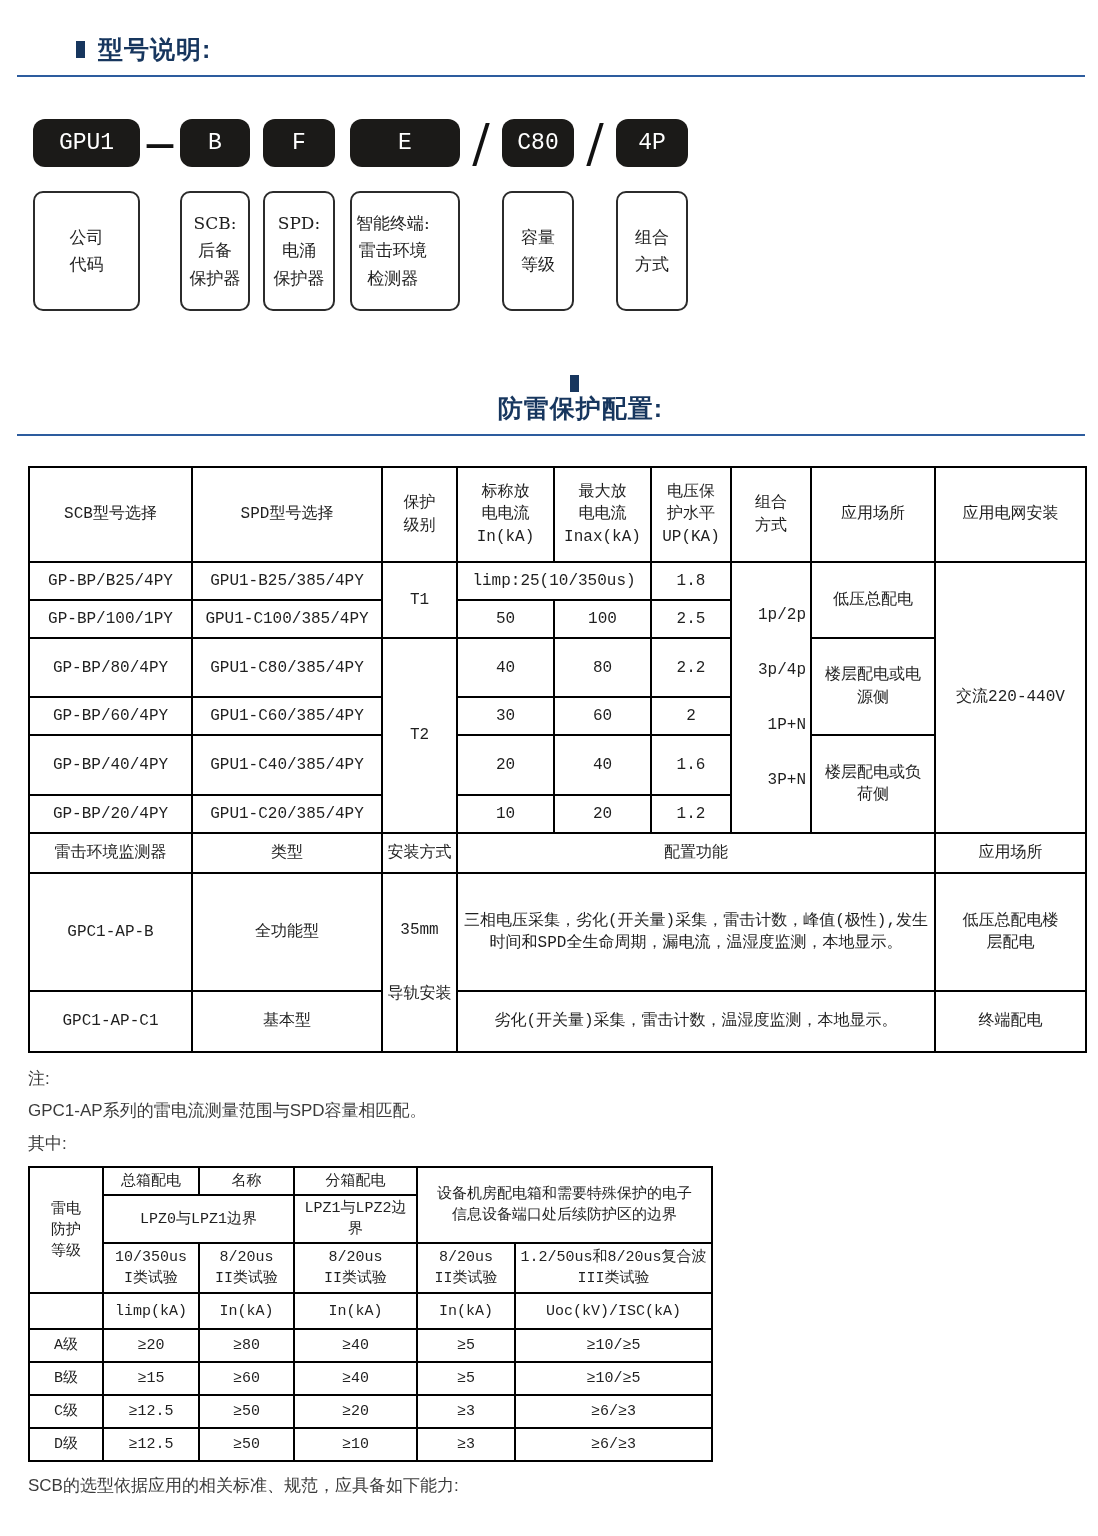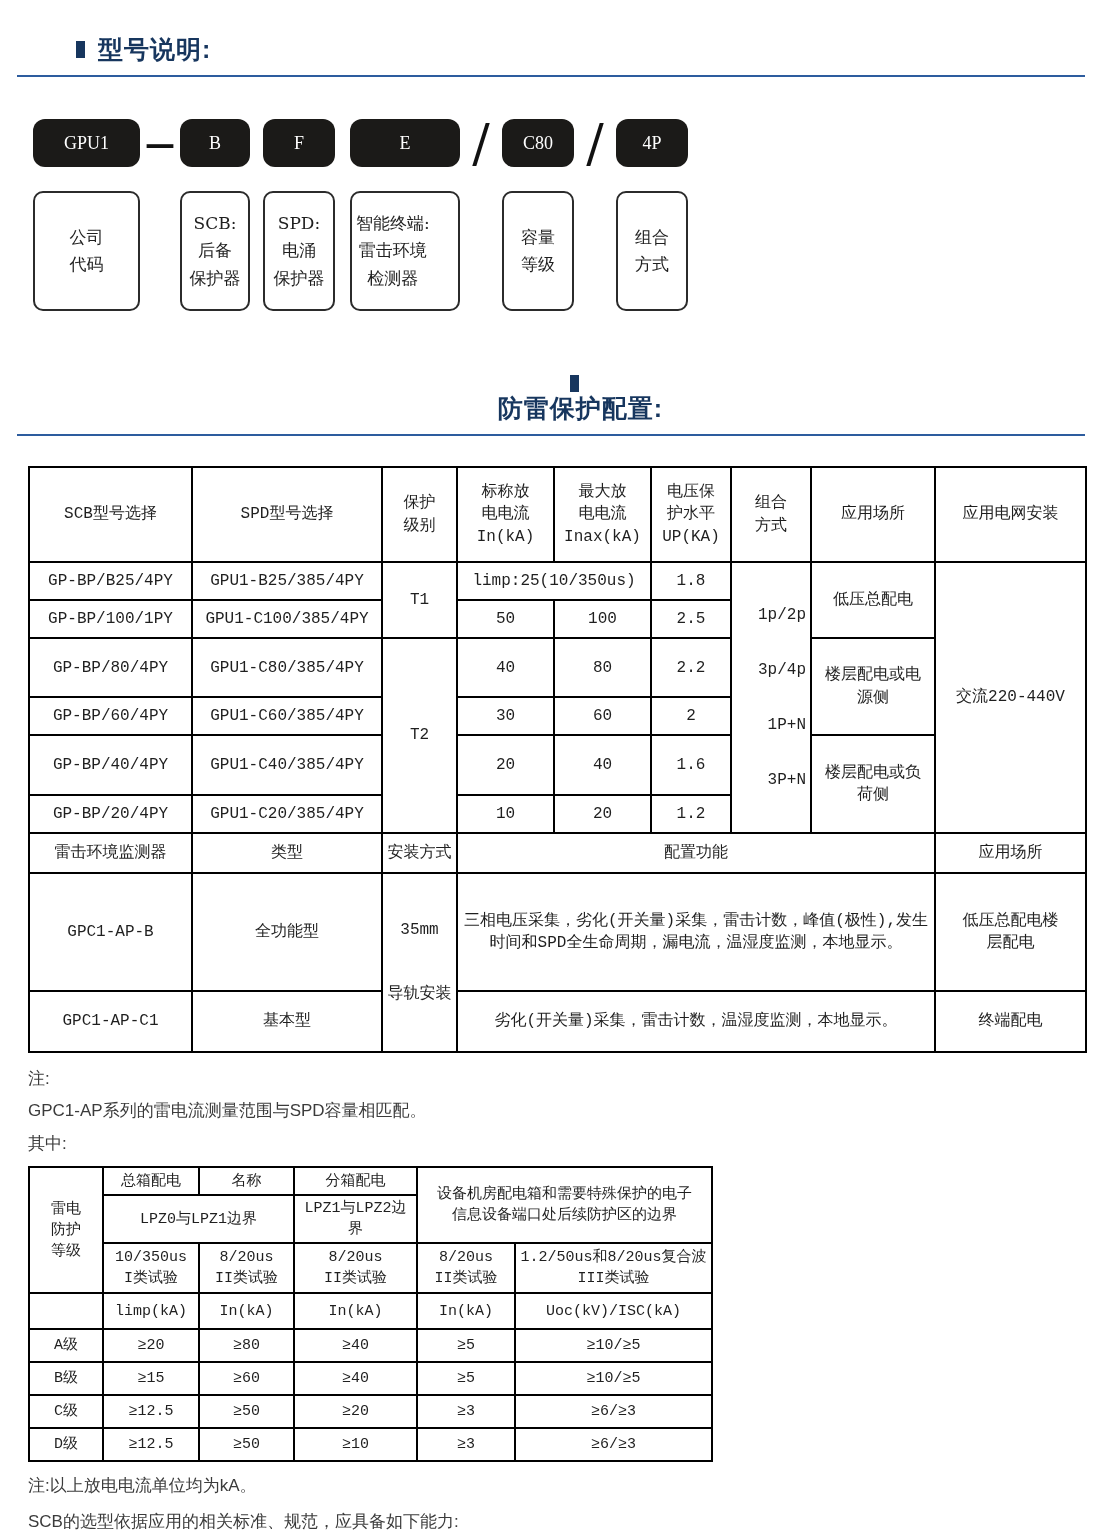--- a/index.html
+++ b/index.html
@@ -24,22 +24,22 @@
     border: none; border-top: 2px solid #2d5c9e;
     margin-top: 9px; margin-left: -11px; width: 1068px;
   }
 
   
   .diagram { display: flex; align-items: flex-start; margin: 42px 0 0 5px; }
   .d-col { display: flex; flex-direction: column; align-items: center; }
   .code-box {
     width: 100%; height: 48px; background: #1b1a18; border-radius: 12px;
     color: #ffffff; display: flex; align-items: center; justify-content: center;
-    font-family: Liberation Serif, serif;
-    font-size: 18px;
+    font-family: Liberation Mono, monospace;
+    font-size: 23px;
   }
   .desc-box {
     margin-top: 24px; width: 100%; height: 120px;
     border: 2px solid #2b2b2b; border-radius: 10px;
     display: flex; align-items: center; justify-content: center;
     font-family: "DejaVu Serif", serif; font-size: 17px; line-height: 1.6;
     color: #1f1f1f; text-align: center; white-space: pre-line; padding: 4px;
   }
   .desc-left { text-align: center; justify-content: flex-start; }
   .sep {
@@ -349,18 +349,17 @@
       <td>≥12.5</td>
       <td>≥50</td>
       <td>≥10</td>
       <td>≥3</td>
       <td>≥6/≥3</td>
     </tr>
   </tbody>
     </table>
 
   <div class="notes notes-bottom">
-    <p>注:以上放电电流单位均为kA。</p>
     <p>SCB的选型依据应用的相关标准、规范，应具备如下能力:</p>
 
   </div>
 
 </div>
 
 </body></html>

